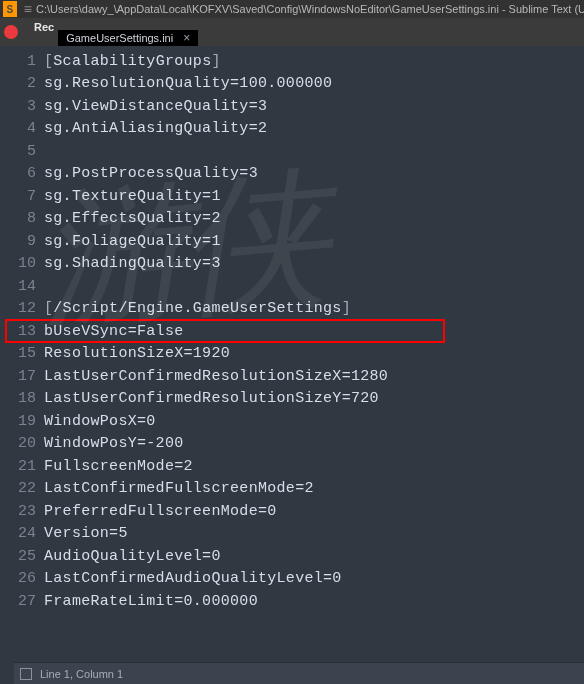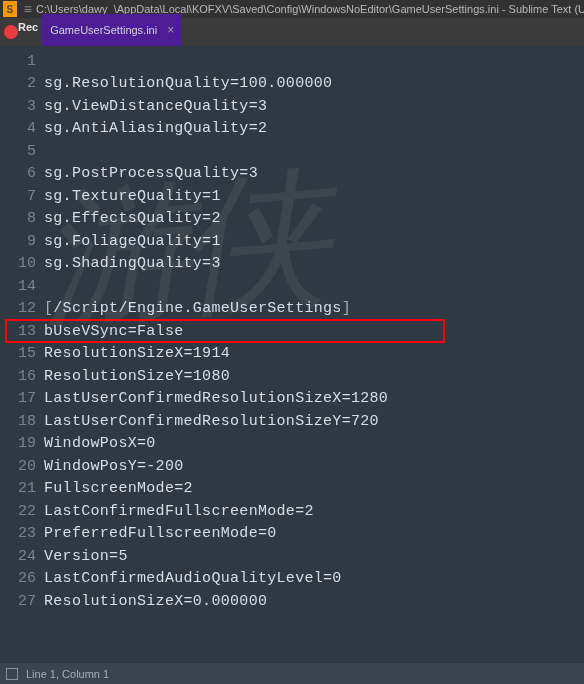--- a/index.html
+++ b/index.html
@@ -47,44 +47,44 @@
     background: #3b3b3b;
     height: 28px;
     display: flex;
     align-items: stretch;
     font-family: 'Segoe UI', Tahoma, sans-serif;
   }
   .rec-badge {
     display: flex;
     align-items: center;
     padding: 0 4px;
-    gap: 0;
+    gap: 16px;
   }
   .rec-dot {
     width: 14px;
     height: 14px;
     background: #e93a3d;
     border-radius: 50%;
   }
   .rec-text {
     font-size: 11px;
     font-weight: bold;
     color: #e8e8e8;
     position: relative;
     top: -5px;
   }
   .tab {
-    background: #4c1d95;
+    background: #000000;
     display: flex;
     align-items: center;
     padding: 0 8px;
     gap: 10px;
     font-size: 11px;
     color: #d0d4d9;
-    height: 32px;
+    height: 16px;
     align-self: flex-end;
   }
   .tab-close {
     color: #9aa2ad;
     font-size: 12px;
   }
   .editor {
     display: flex;
     flex-direction: column;
     padding-top: 4px;
@@ -115,21 +115,21 @@
     border: 2px solid #ff0000;
     left: 5px;
     top: 319px;
     width: 440px;
     height: 24px;
     pointer-events: none;
   }
   .statusbar {
     position: absolute;
     bottom: 0;
-    left: 0;
+    left: 14px;
     right: 0;
     height: 22px;
     background: #3b434e;
     display: flex;
     align-items: center;
     padding: 0 6px;
     gap: 8px;
     font-family: 'Segoe UI', Tahoma, sans-serif;
     font-size: 11px;
     color: #a6adba;
@@ -170,20 +170,21 @@
   </div>
   <div class="tab">
     <span>GameUserSettings.ini</span>
     <span class="tab-close">×</span>
   </div>
 </div>
 
 <div class="editor" id="editor">
     <div class="line">
       <div class="gutter">1</div>
+      <div class="code"><span class="bracket">[</span><span>ScalabilityGroups</span><span class="bracket">]</span></div>
     </div>
     <div class="line">
       <div class="gutter">2</div>
       <div class="code">sg.ResolutionQuality=100.000000</div>
     </div>
     <div class="line">
       <div class="gutter">3</div>
       <div class="code">sg.ViewDistanceQuality=3</div>
     </div>
     <div class="line">
@@ -220,25 +221,21 @@
     <div class="line">
       <div class="gutter">12</div>
       <div class="code"><span class="bracket">[</span><span>/Script/Engine.GameUserSettings</span><span class="bracket">]</span></div>
     </div>
     <div class="line">
       <div class="gutter">13</div>
       <div class="code">bUseVSync=False</div>
     </div>
     <div class="line">
       <div class="gutter">15</div>
-      <div class="code">ResolutionSizeX=1914</div>
-    </div>
-    <div class="line">
-      <div class="gutter">16</div>
-      <div class="code">ResolutionSizeY=1080</div>
+      <div class="code">ResolutionSizeX=1920</div>
     </div>
     <div class="line">
       <div class="gutter">17</div>
       <div class="code">LastUserConfirmedResolutionSizeX=1280</div>
     </div>
     <div class="line">
       <div class="gutter">18</div>
       <div class="code">LastUserConfirmedResolutionSizeY=720</div>
     </div>
     <div class="line">
@@ -259,26 +256,30 @@
     </div>
     <div class="line">
       <div class="gutter">23</div>
       <div class="code">PreferredFullscreenMode=0</div>
     </div>
     <div class="line">
       <div class="gutter">24</div>
       <div class="code">Version=5</div>
     </div>
     <div class="line">
+      <div class="gutter">25</div>
+      <div class="code">AudioQualityLevel=0</div>
+    </div>
+    <div class="line">
       <div class="gutter">26</div>
       <div class="code">LastConfirmedAudioQualityLevel=0</div>
     </div>
     <div class="line">
       <div class="gutter">27</div>
-      <div class="code">ResolutionSizeX=0.000000</div>
+      <div class="code">FrameRateLimit=0.000000</div>
     </div>
   </div>
 
 <div class="highlight-box"></div>
 
 <div class="watermark">游侠</div>
 
 <div class="statusbar">
   <span class="status-icon"></span>
   <span>Line 1, Column 1</span>

